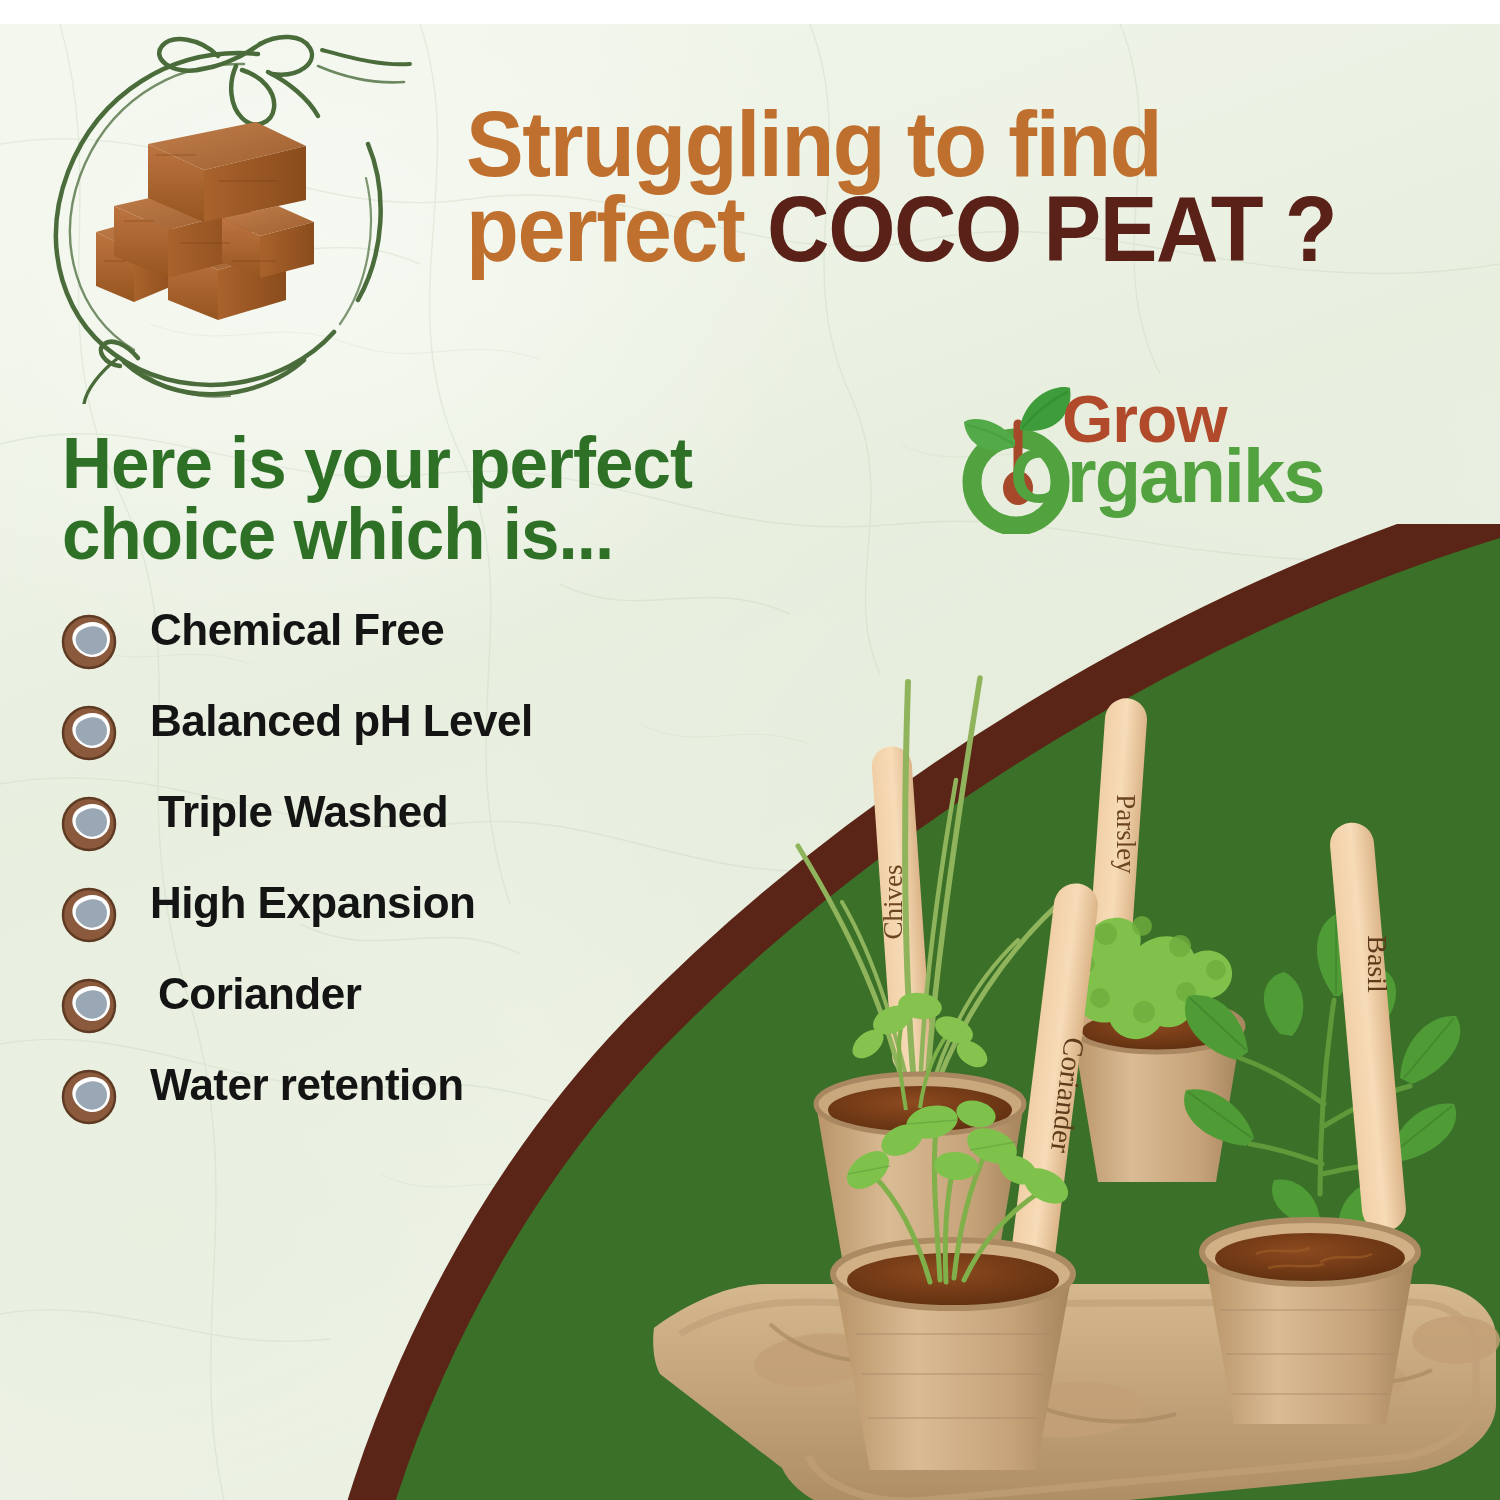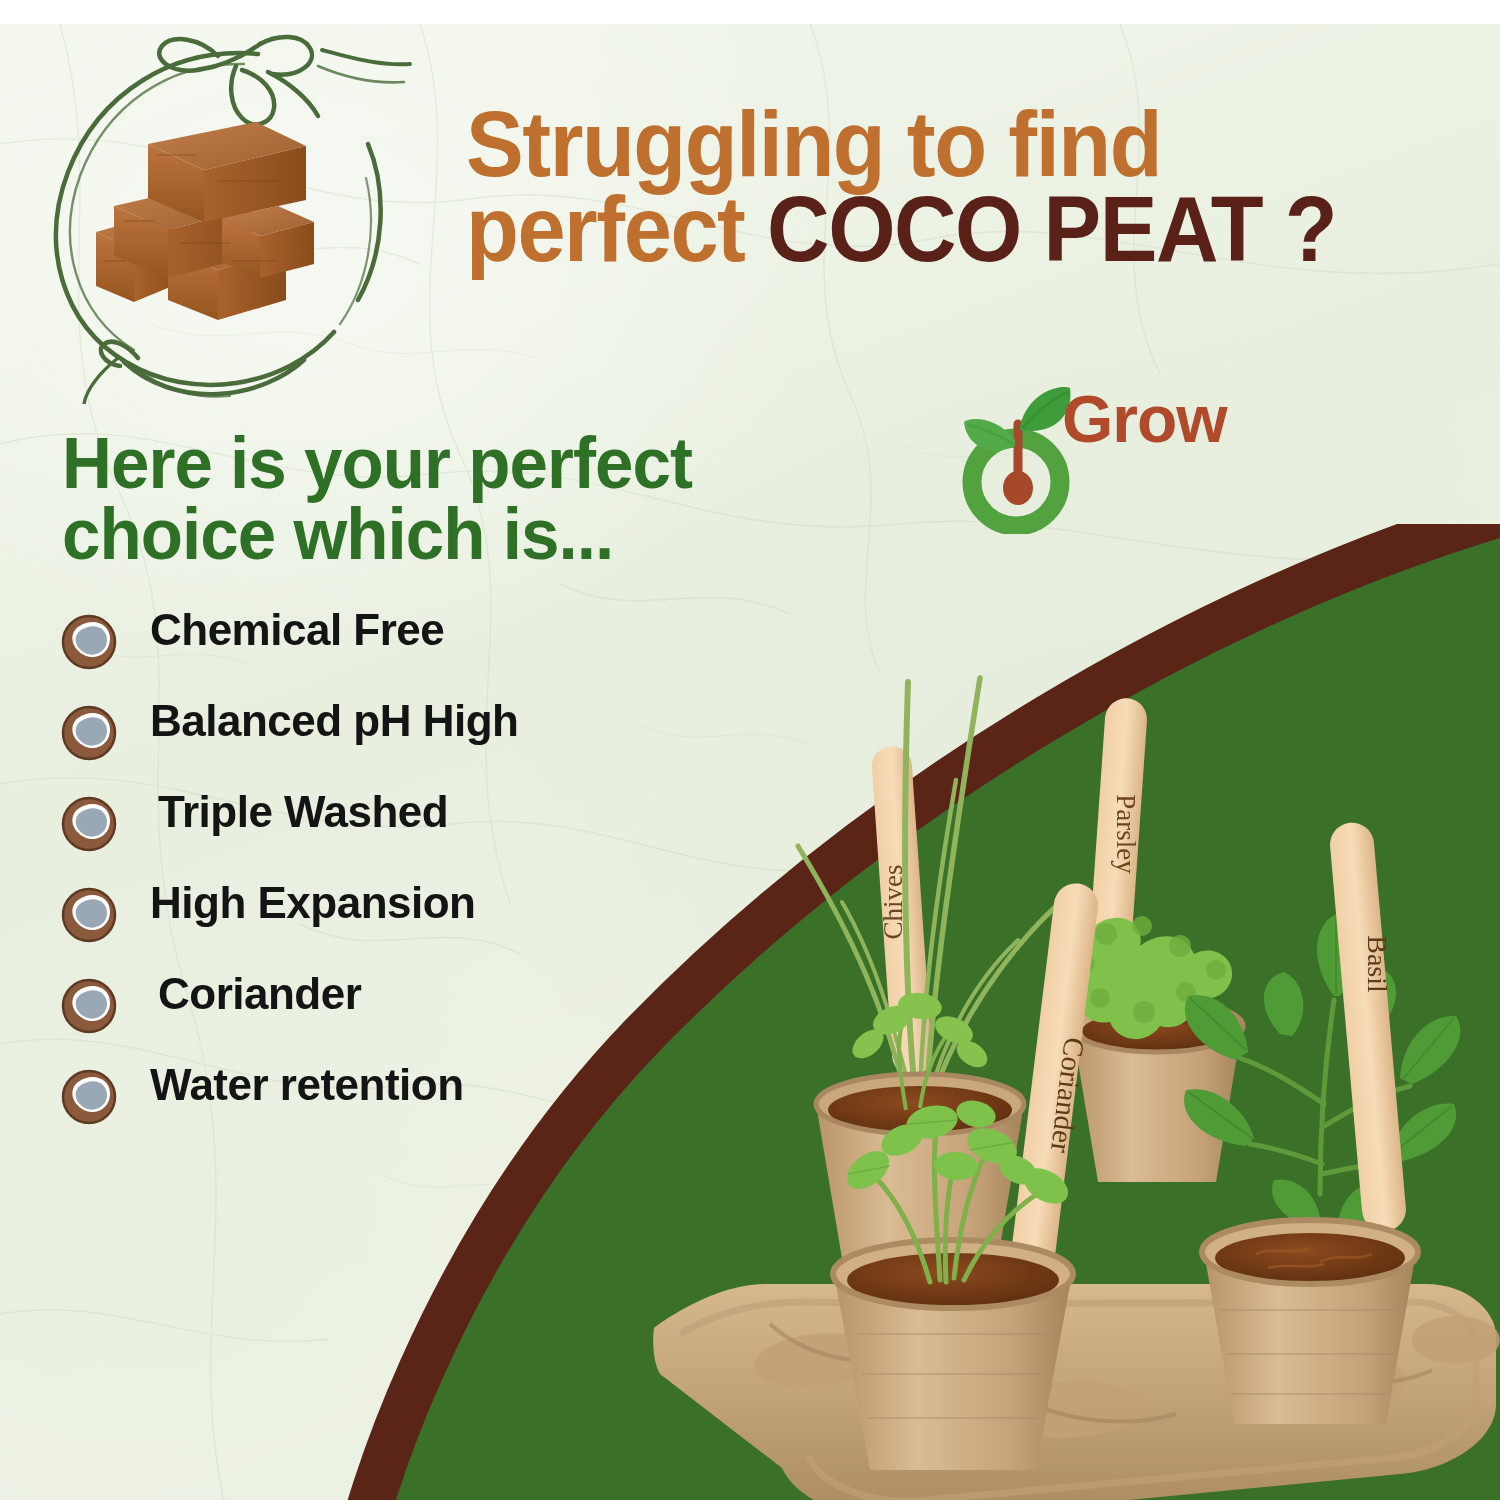--- a/index.html
+++ b/index.html
@@ -243,41 +243,42 @@
       <ellipse cx="60" cy="104" rx="15" ry="17" fill="#a5492a"></ellipse>
 
       <path d="M62,42 C70,8 102,0 112,4 C116,30 96,52 62,46 Z" fill="#3f9c3a"></path>
       <path d="M64,44 C78,28 96,14 110,8" stroke="#2f8a2c" stroke-width="2.5" fill="none" opacity=".6"></path>
 
       <path d="M57,56 C40,34 14,32 6,38 C8,60 30,74 57,62 Z" fill="#52ab48"></path>
       <path d="M56,60 C42,52 24,44 9,41" stroke="#3f9c3a" stroke-width="2.2" fill="none" opacity=".6"></path>
     </svg>
     <div class="logo-words">
       <span class="logo-grow">Grow</span>
+      <span class="logo-organiks">Organiks</span>
     </div>
   </div>
 
   <div class="features">
 
     <div class="feature-row">
       <svg class="coco-icon" viewBox="0 0 62 62">
         <ellipse cx="31" cy="33" rx="26" ry="26" fill="#8b5a3c" stroke="#5e3a23" stroke-width="2.5"></ellipse>
         <path d="M20,18 C34,8 52,14 52,30 C52,44 38,52 26,46 C14,40 10,26 20,18 Z" fill="#ffffff"></path>
         <path d="M23,21 C35,13 49,18 49,31 C49,42 37,49 27,44 C17,39 14,27 23,21 Z" fill="#9aa8b5"></path>
       </svg>
       <span class="feature-label">Chemical Free</span>
     </div>
 
     <div class="feature-row">
       <svg class="coco-icon" viewBox="0 0 62 62">
         <ellipse cx="31" cy="33" rx="26" ry="26" fill="#8b5a3c" stroke="#5e3a23" stroke-width="2.5"></ellipse>
         <path d="M20,18 C34,8 52,14 52,30 C52,44 38,52 26,46 C14,40 10,26 20,18 Z" fill="#ffffff"></path>
         <path d="M23,21 C35,13 49,18 49,31 C49,42 37,49 27,44 C17,39 14,27 23,21 Z" fill="#9aa8b5"></path>
       </svg>
-      <span class="feature-label">Balanced pH High</span>
+      <span class="feature-label">Balanced pH Level</span>
     </div>
 
     <div class="feature-row indent">
       <svg class="coco-icon" viewBox="0 0 62 62">
         <ellipse cx="31" cy="33" rx="26" ry="26" fill="#8b5a3c" stroke="#5e3a23" stroke-width="2.5"></ellipse>
         <path d="M20,18 C34,8 52,14 52,30 C52,44 38,52 26,46 C14,40 10,26 20,18 Z" fill="#ffffff"></path>
         <path d="M23,21 C35,13 49,18 49,31 C49,42 37,49 27,44 C17,39 14,27 23,21 Z" fill="#9aa8b5"></path>
       </svg>
       <span class="feature-label">Triple Washed</span>
     </div>

